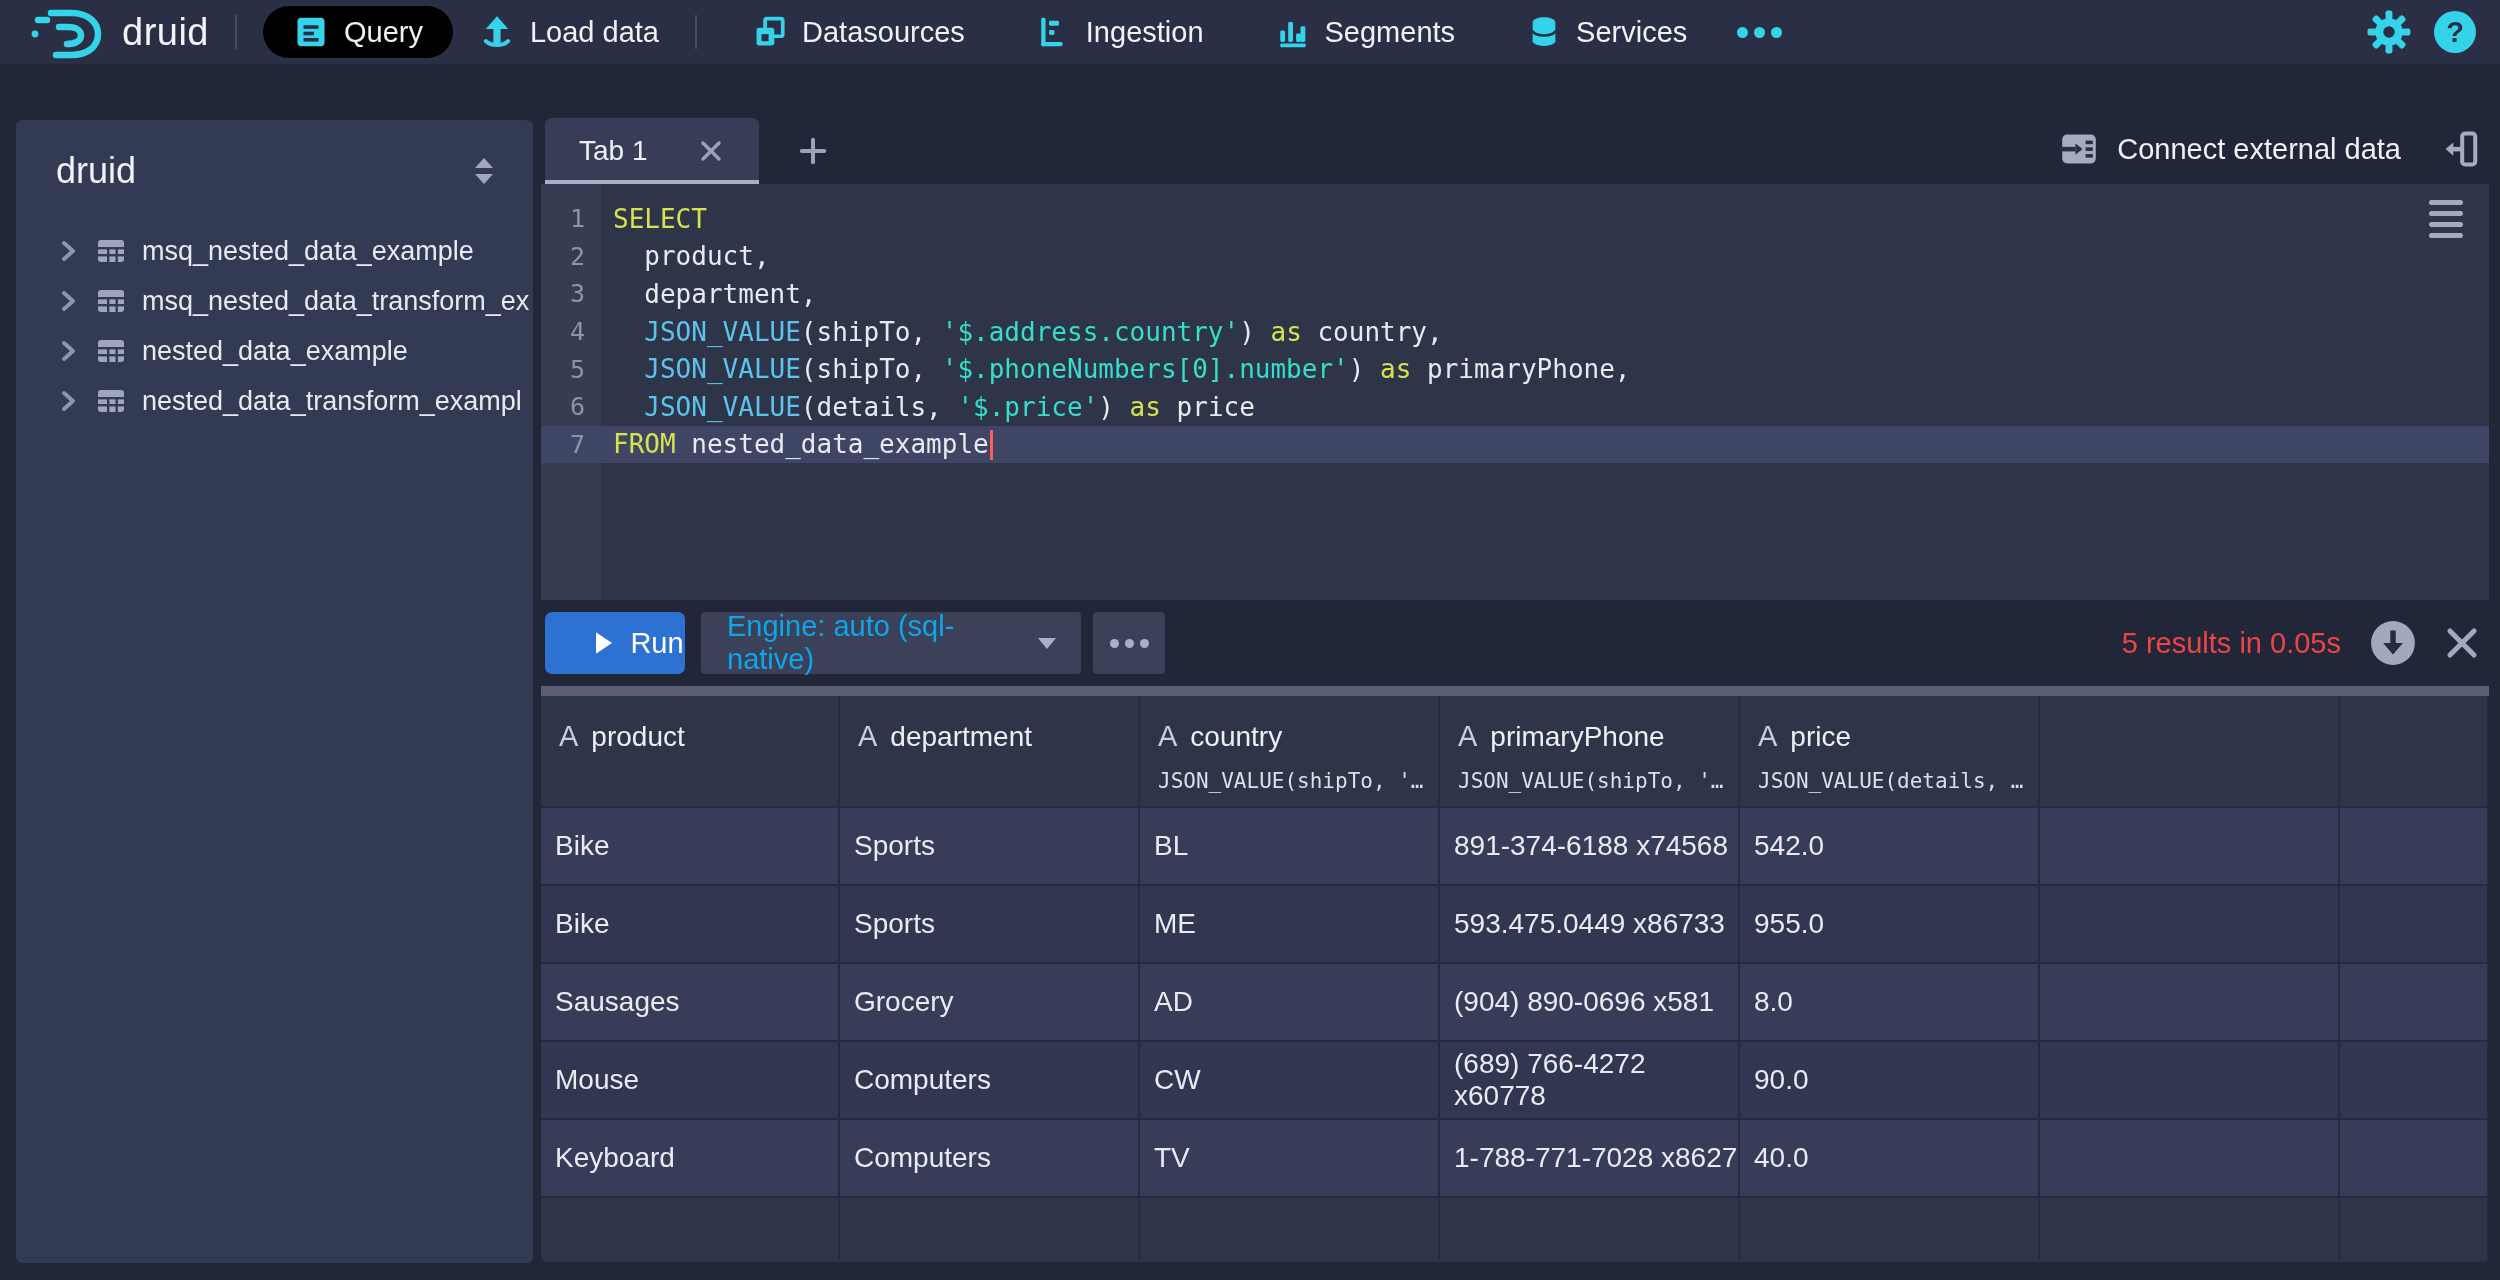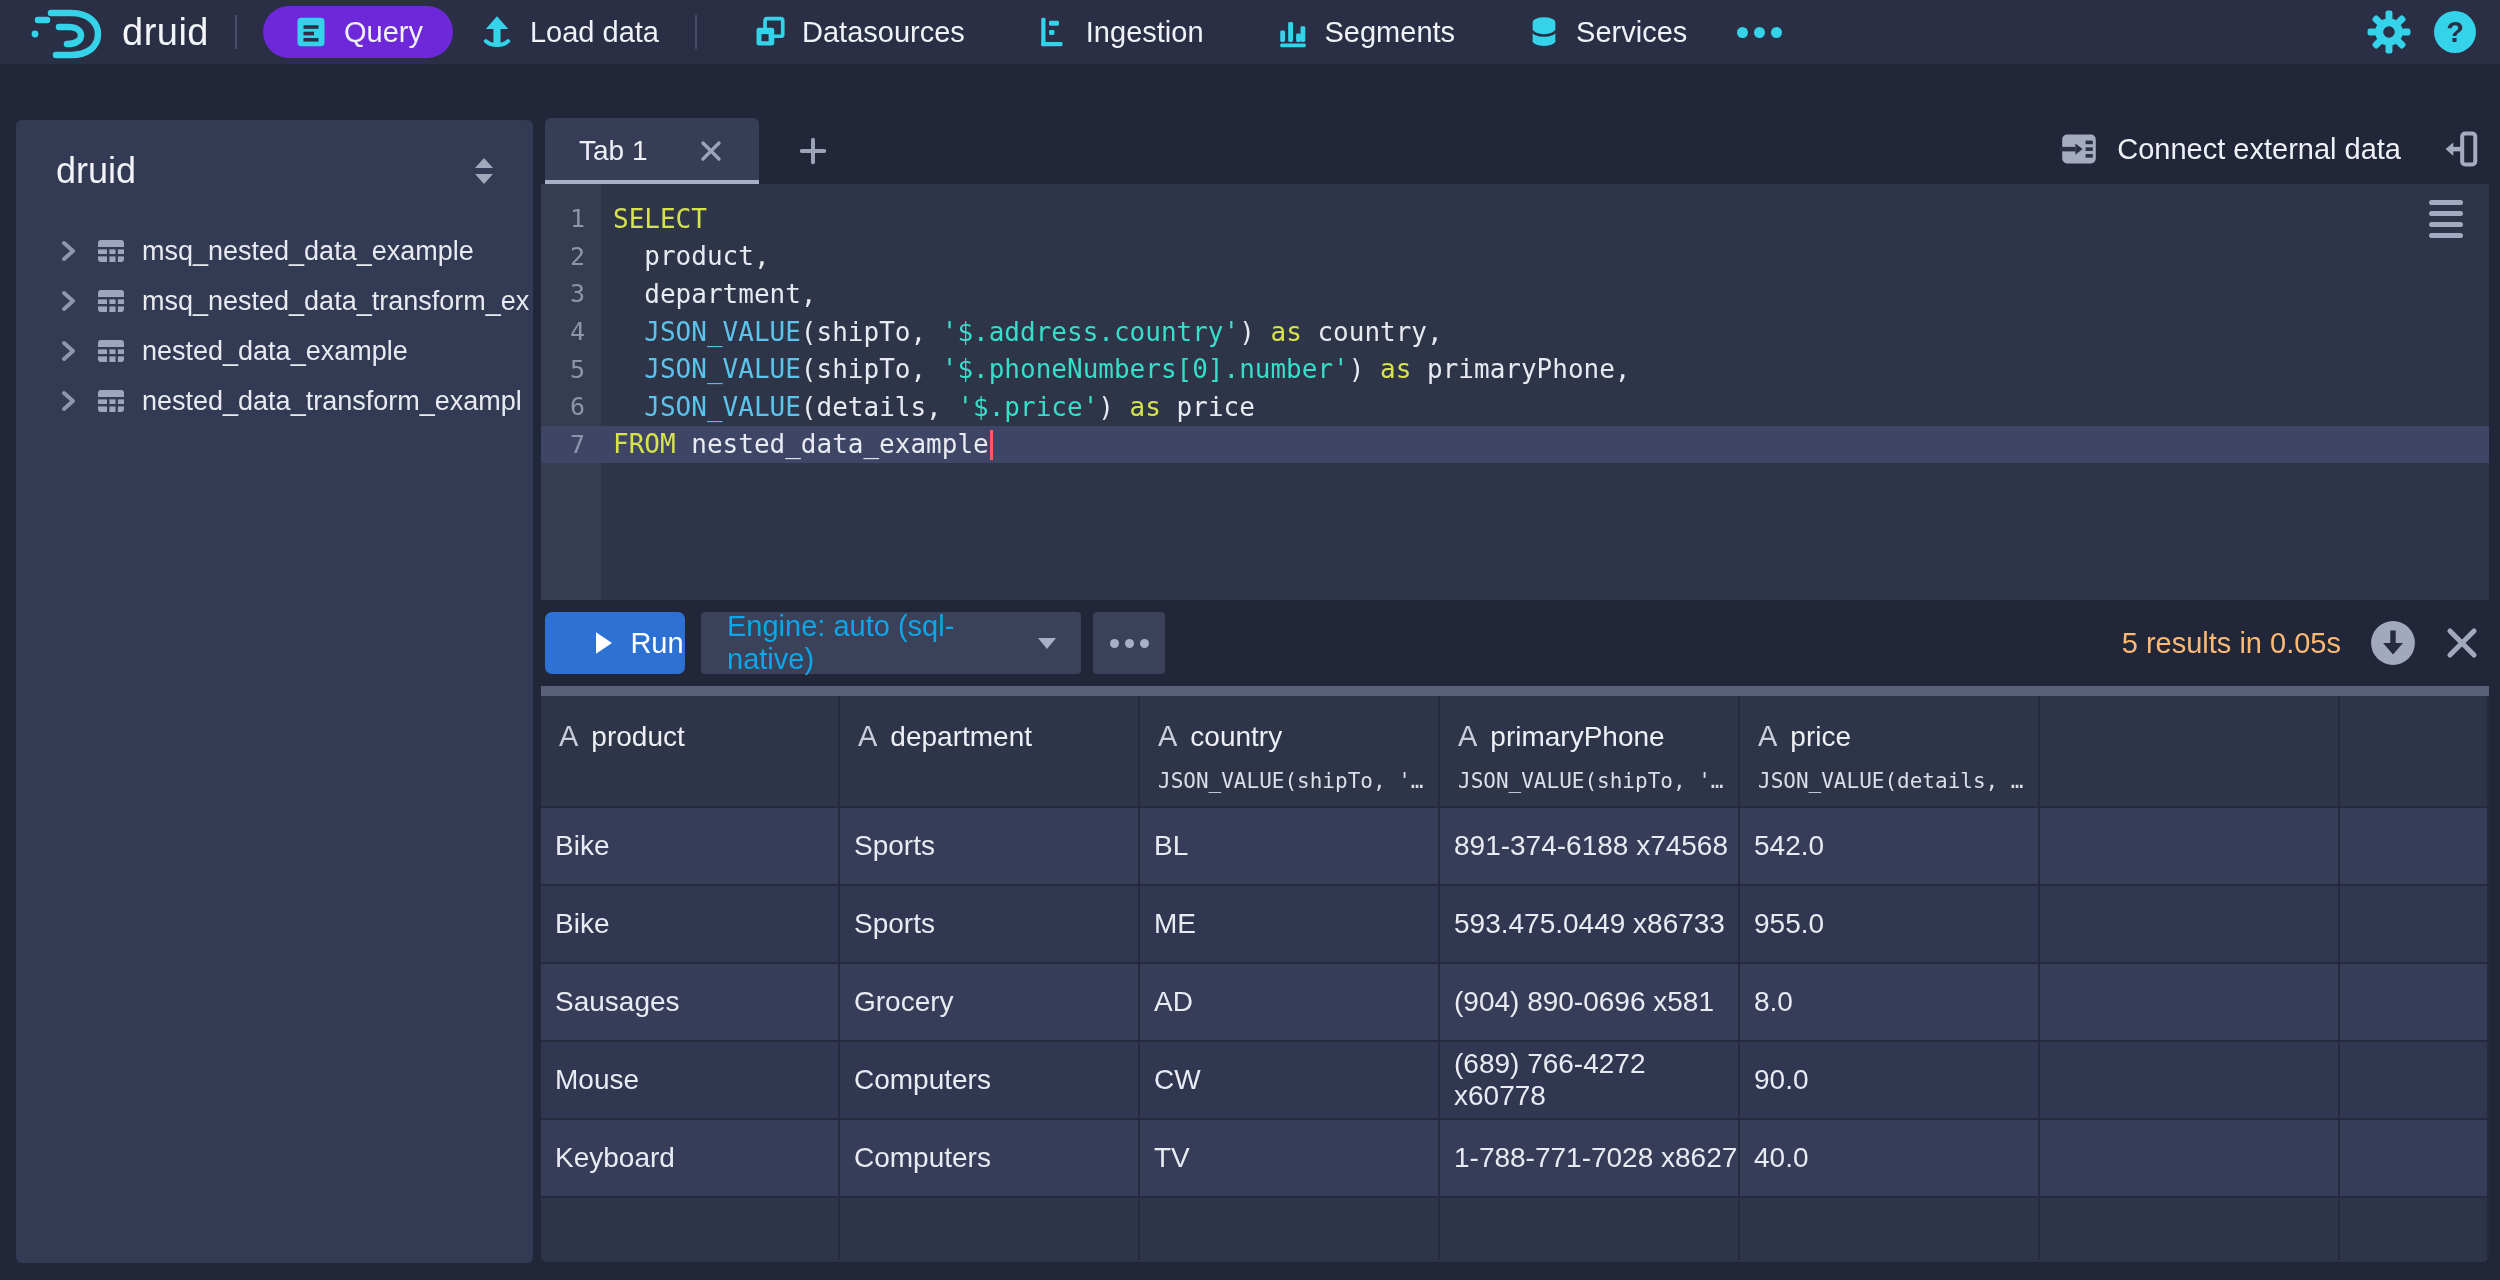--- a/index.html
+++ b/index.html
@@ -16,21 +16,21 @@
   .navbar {
     position:absolute; left:0; top:0; width:2500px; height:64px;
     background:#2A2F45; display:flex; align-items:center;
   }
   .nav-left { display:flex; align-items:center; height:100%; }
   .logo { display:flex; align-items:center; margin-left:28px; }
   .logo-word { font-size:38px; color:#F2F4F8; margin-left:14px; letter-spacing:0.5px; }
   .nav-divider { width:2px; height:34px; background:#474D66; margin:0 26px; }
   .nav-pill {
     display:flex; align-items:center; gap:15px; height:52px; padding:0 30px;
-    border-radius:26px; background:#6d28d9; cursor:pointer;
+    border-radius:26px; background:#000000; cursor:pointer;
   }
   .nav-item { display:flex; align-items:center; gap:15px; height:52px; padding:0 10px; cursor:pointer; }
   .nav-label { font-size:29px; color:#F0F2F7; }
   .nav-group { display:flex; align-items:center; gap:52px; margin-left:20px; }
   .nav-dots { display:flex; gap:6px; margin-left:40px; cursor:pointer; }
   .nav-dots i { width:11px; height:11px; border-radius:50%; background:#35D3EA; }
   .nav-right { position:absolute; right:22px; top:0; height:64px; display:flex; align-items:center; gap:20px; }
 
   
   .sidebar {
@@ -97,21 +97,21 @@
     display:flex; align-items:center; justify-content:space-between; padding:0 22px 0 26px;
   }
   .engine-label { font-size:29px; color:#0ea5e9; }
   .more-button {
     position:absolute; left:552px; top:12px; width:72px; height:62px;
     background:#3A4158; border-radius:4px; cursor:pointer;
     display:flex; align-items:center; justify-content:center; gap:6px;
   }
   .more-button i { width:9px; height:9px; border-radius:50%; background:#A9AFC4; }
   .runbar-right { position:absolute; right:10px; top:12px; height:62px; display:flex; align-items:center; gap:28px; }
-  .results-info { font-size:29px; color:#fdba74; }
+  .results-info { font-size:29px; color:#ef4444; }
 
   
   .splitter { position:absolute; left:0; top:686px; width:100%; height:10px; background:#5A6078; cursor:row-resize; }
 
   
   .results {
     position:absolute; left:0; top:696px; width:100%; height:566px;
     background:#2F3549; border-radius:0 0 6px 6px; overflow:hidden;
   }
   .rt { display:grid; grid-template-columns:299px 300px 300px 300px 300px 300px 1fr; }

